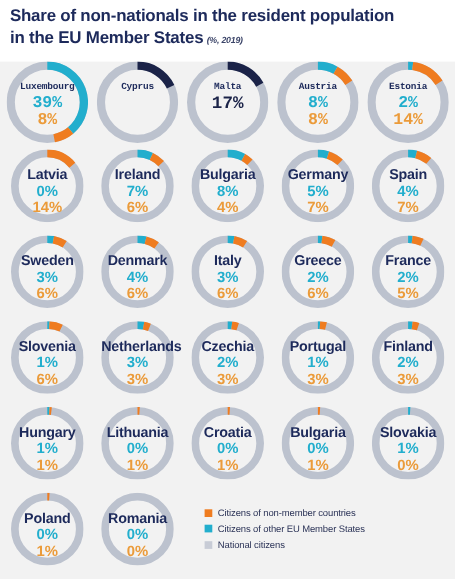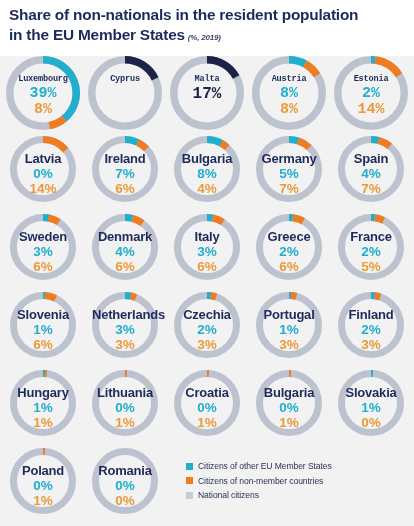--- a/index.html
+++ b/index.html
@@ -524,26 +524,26 @@
               <span class="v-eu">0%</span>
               <span class="v-non">0%</span>
             </div>
           </div>
         </div>
       </div>
     </div>
 
   <div id="legend">
       <div class="leg-item">
+        <span class="leg-swatch" style="background: rgb(239, 124, 32);"></span>
+        <span class="leg-text">Citizens of non-member countries</span>
+      </div>
+      <div class="leg-item">
         <span class="leg-swatch" style="background: rgb(34, 174, 205);"></span>
         <span class="leg-text">Citizens of other EU Member States</span>
-      </div>
-      <div class="leg-item">
-        <span class="leg-swatch" style="background: rgb(239, 124, 32);"></span>
-        <span class="leg-text">Citizens of non-member countries</span>
       </div>
       <div class="leg-item">
         <span class="leg-swatch" style="background: rgb(200, 204, 214);"></span>
         <span class="leg-text">National citizens</span>
       </div>
     </div>
 
 </div>
 
 </body></html>

